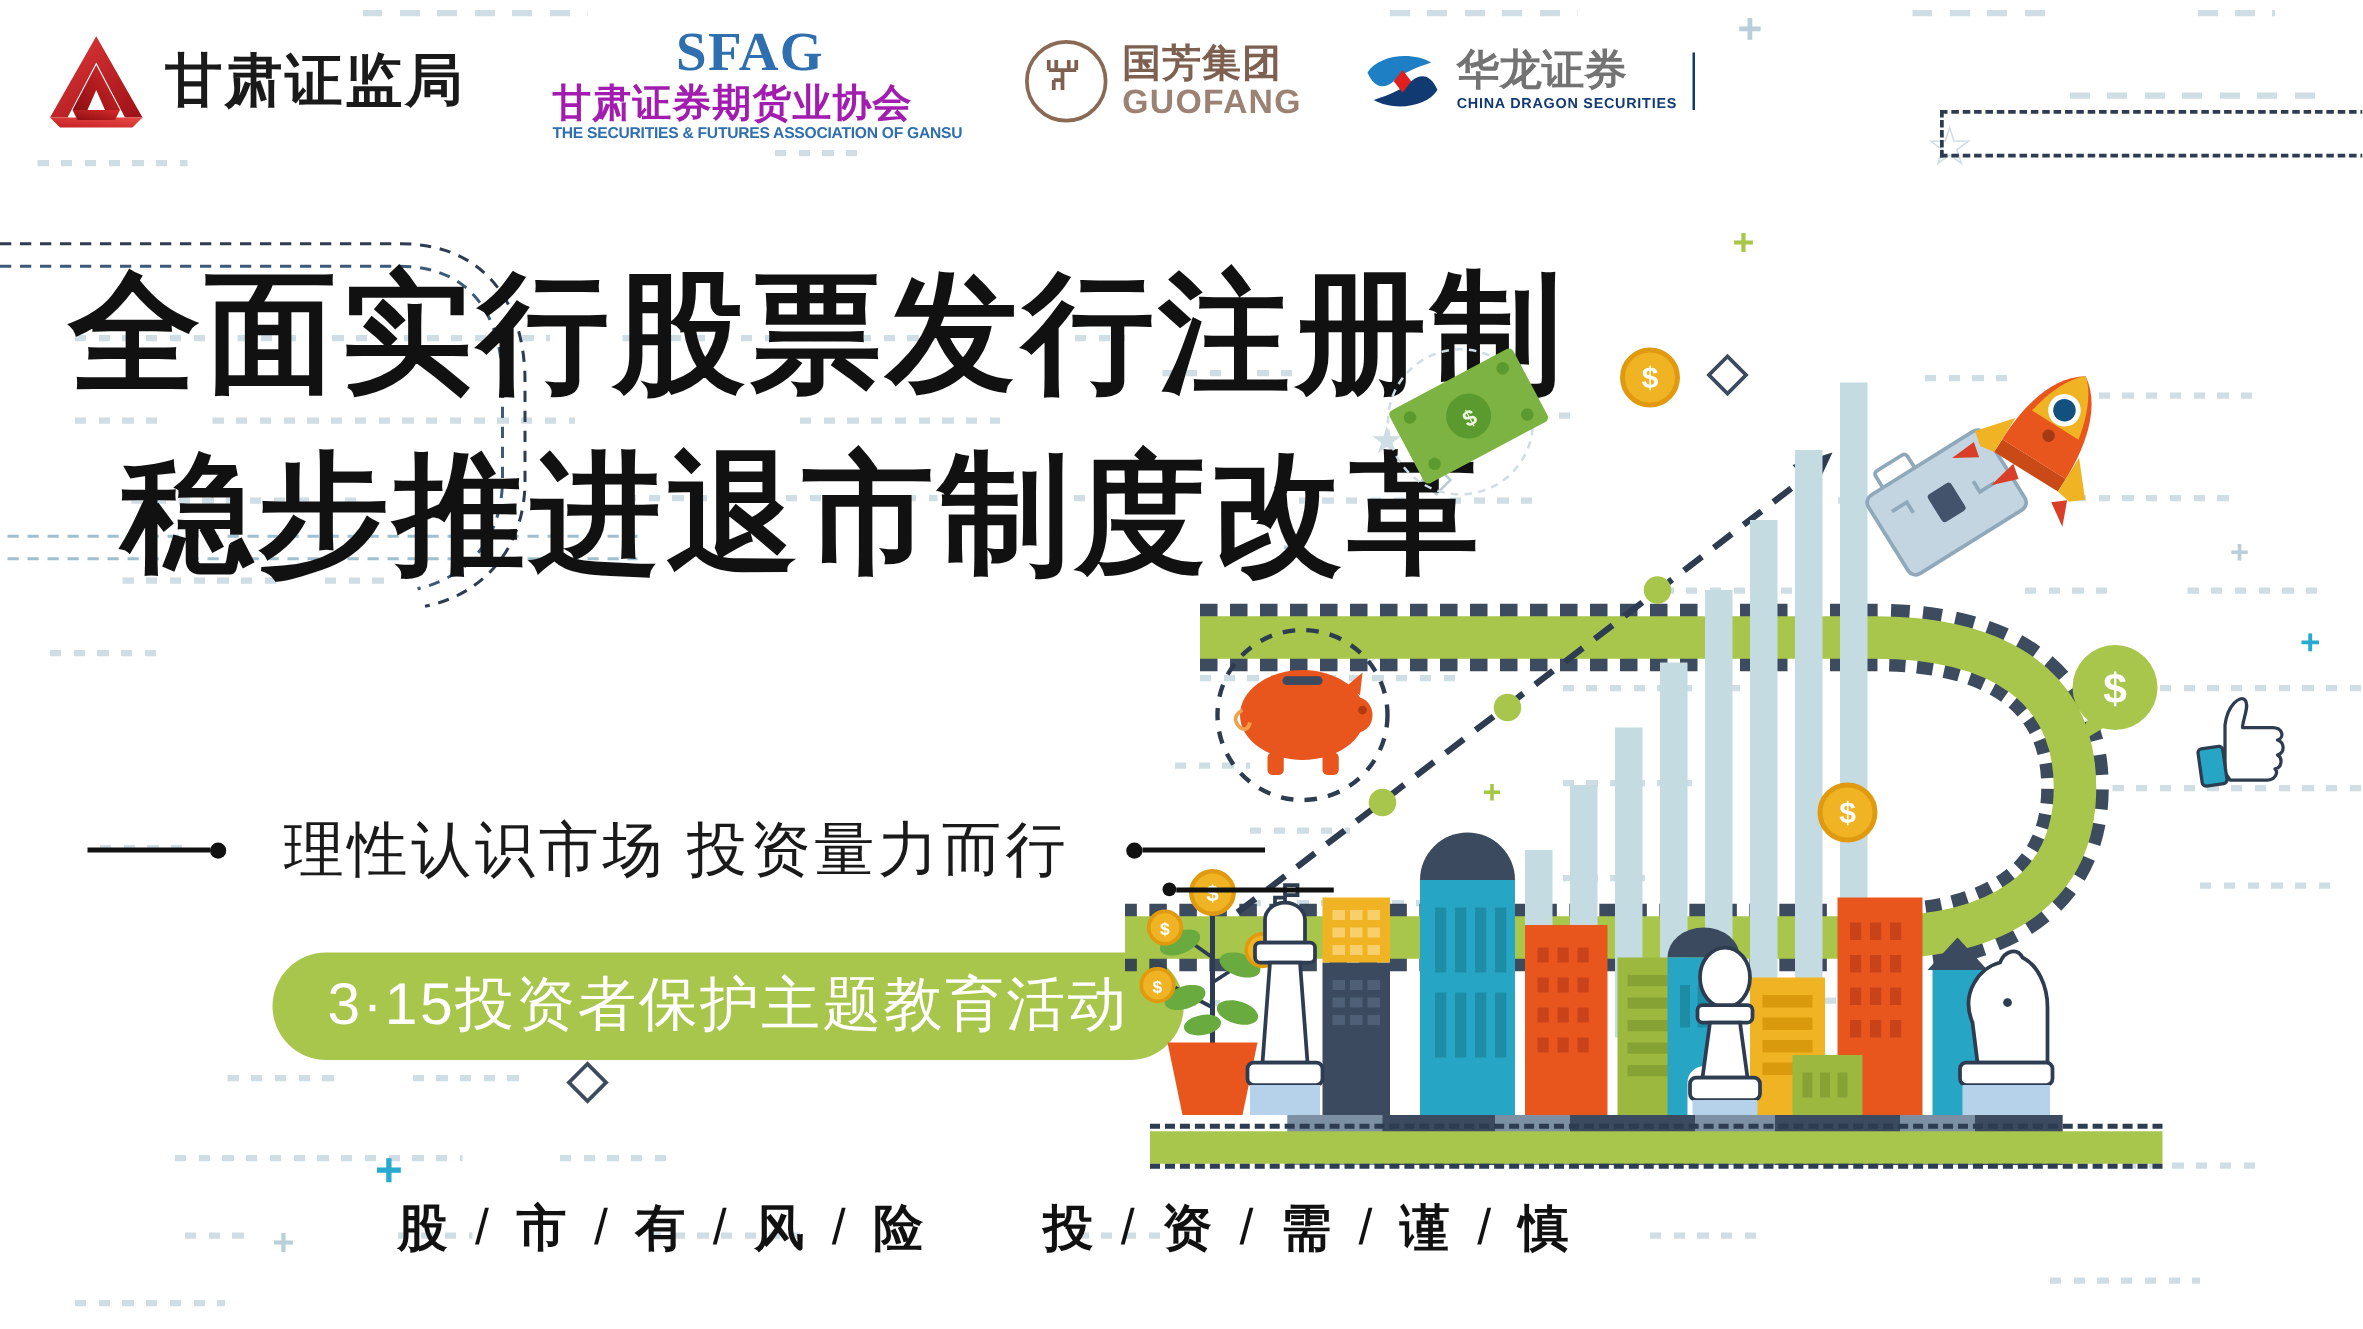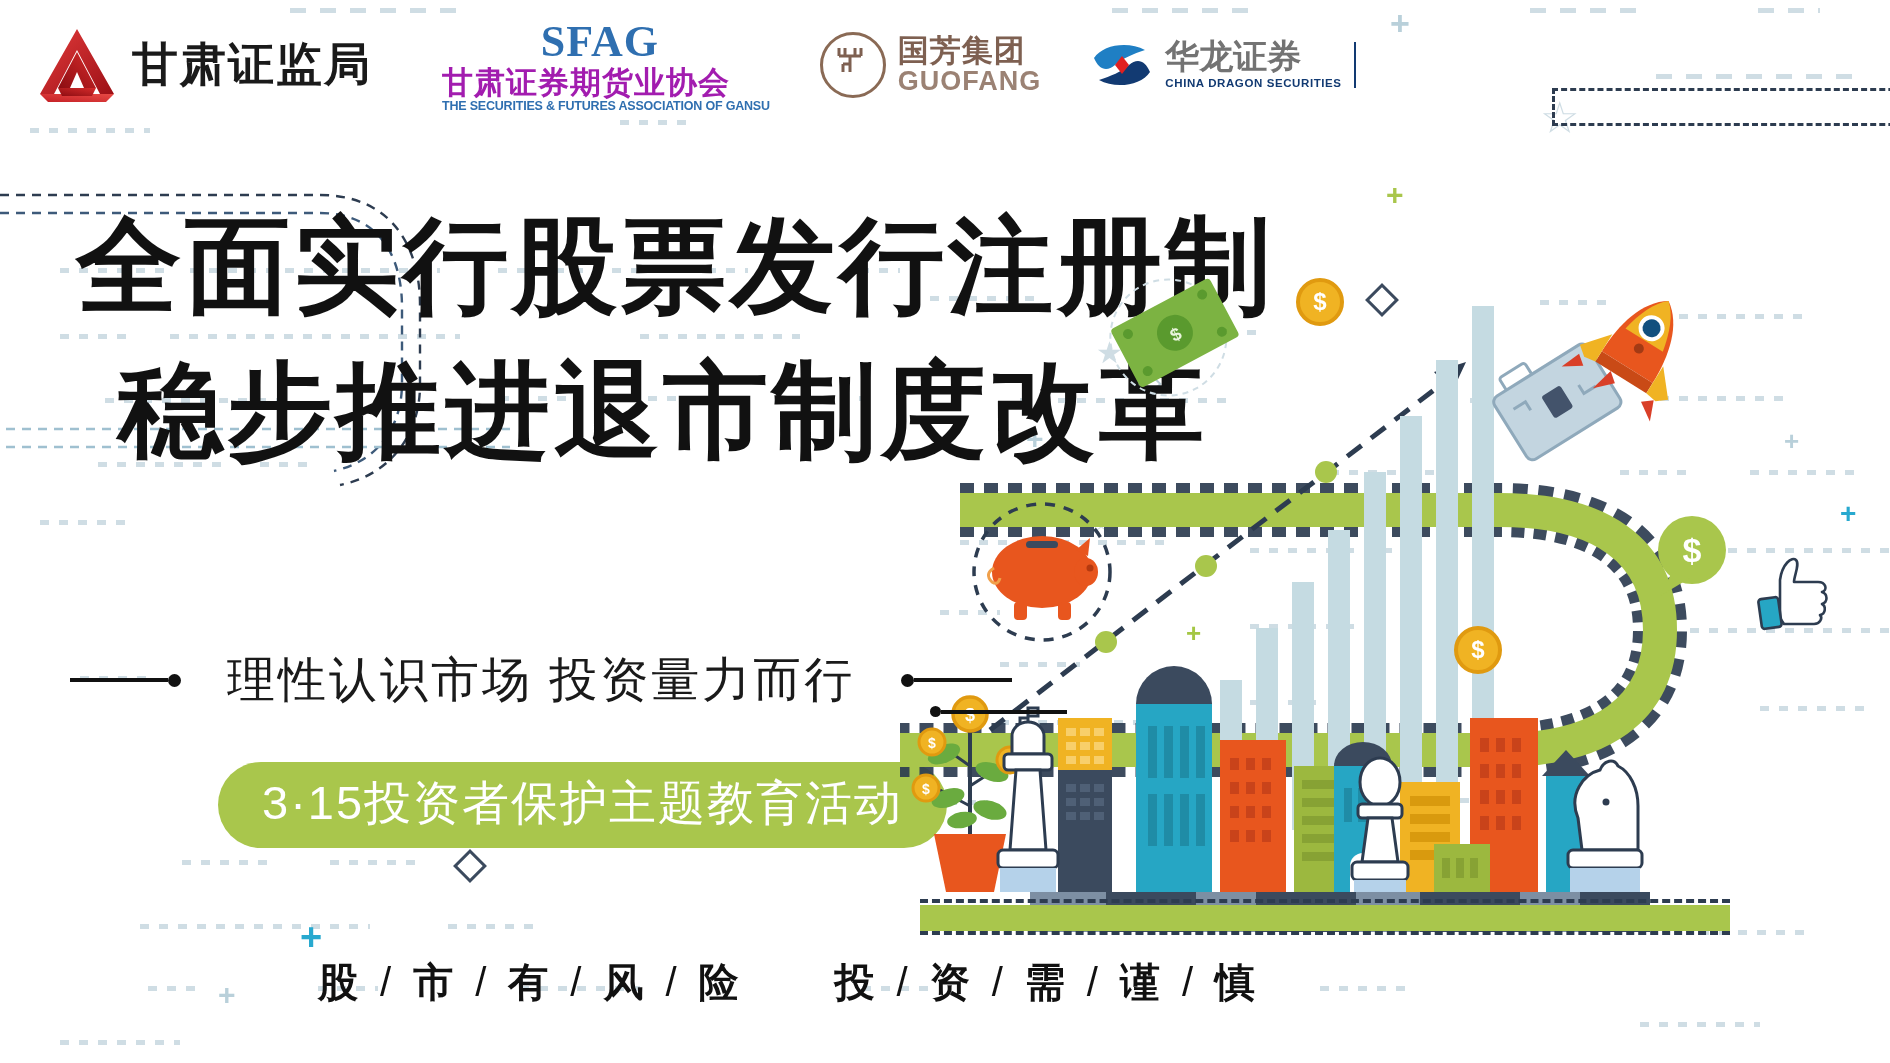--- a/index.html
+++ b/index.html
@@ -107,21 +107,21 @@
     display:block;line-height:1.4;white-space:nowrap;
   }
   #logo-dragon .divider{
     width:2px;height:46px;background:#123a72;margin:0 12px;
   }
   #logo-dragon .sub{
     font-size:29px;font-weight:bold;color:#1a3c6e;letter-spacing:2px;white-space:nowrap;
   }
 
   
-  #headline{position:absolute;left:76px;top:214px;}
+  #headline{position:absolute;left:55px;top:214px;}
   .head-line{
     font-family:"DejaVu Sans","Liberation Sans",sans-serif;
     font-weight:bold;
     color:#111111;
     white-space:nowrap;
     line-height:1;
   }
   #head-1{font-size:105px;letter-spacing:4px;}
   #head-2{font-size:105px;letter-spacing:4px;margin-top:40px;margin-left:42px;}
 

